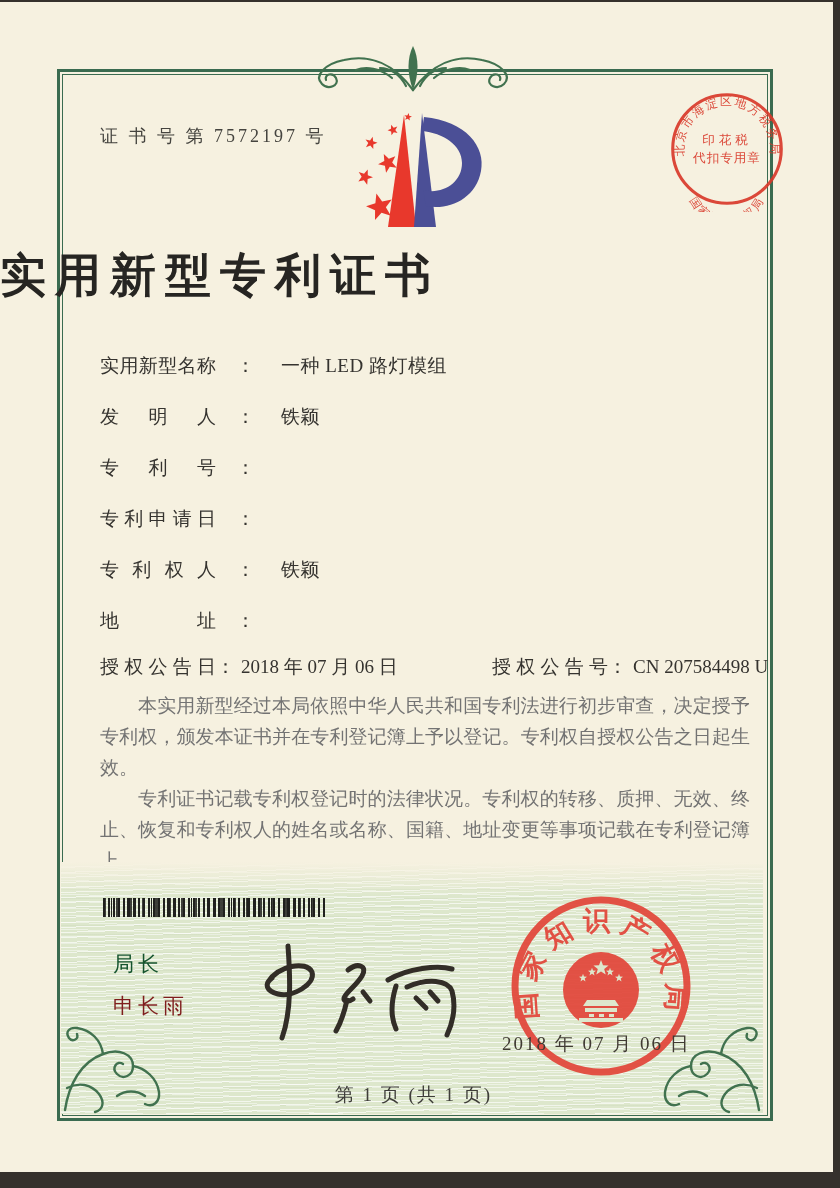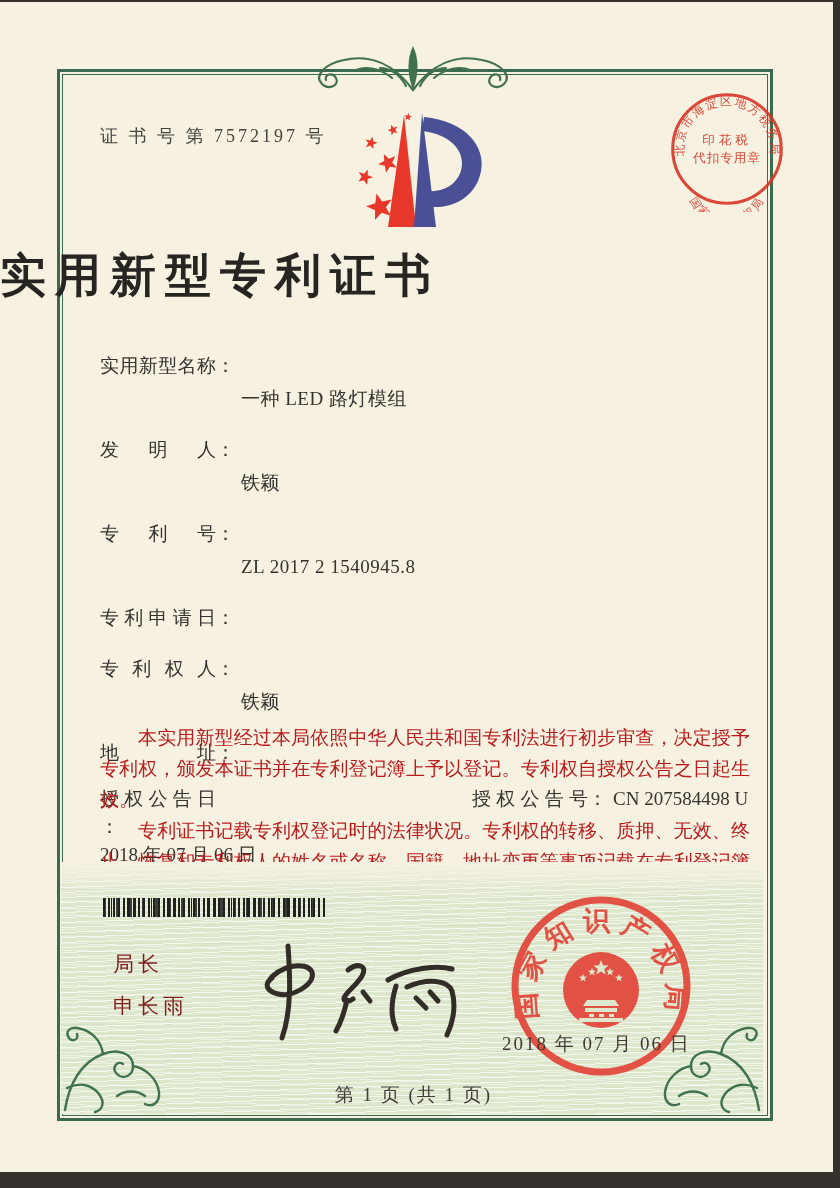--- a/index.html
+++ b/index.html
@@ -12,50 +12,50 @@
   
   .crest{position:absolute;left:272px;top:38px;width:282px;height:56px;}
   
   .cert-no{position:absolute;left:100px;top:122px;font-size:18px;letter-spacing:3px;color:#45443f;}
   
   .logo{position:absolute;left:338px;top:103px;width:160px;height:134px;}
   
   .title{position:absolute;left:0;top:243px;width:833px;font-size:46px;font-weight:600;letter-spacing:9px;color:#262522;}
   
   .fields{position:absolute;left:100px;top:350px;width:655px;font-size:19px;color:#35332f;}
-  .frow{display:flex;align-items:flex-start;margin-bottom:23px;line-height:28px;}
+  .frow{display:flex;align-items:flex-start;margin-bottom:23px;line-height:28px;gap:20px;}
   .frow.tight{margin-bottom:18px;}
   .flabel{display:inline-block;width:116px;text-align:justify;text-align-last:justify;flex:none;}
   .fcolon{flex:none;margin-right:6px;}
-  .fvalue{flex:1;letter-spacing:.5px;margin-top:33px;}
+  .fvalue{flex:1;letter-spacing:.5px;}
   .frow .half{display:flex;flex:none;}
-  .frow .half.left{width:372px;flex-direction:column;}
-  
-  .body-text{position:absolute;left:100px;top:688px;width:650px;font-size:19px;line-height:31px;text-align:justify;color:#b91c1c;margin-top:32px;}
+  .frow .half.left{width:372px;}
+  
+  .body-text{position:absolute;left:100px;top:688px;width:650px;font-size:19px;line-height:31px;text-align:justify;color:#737373;}
   .body-text p{margin:0;text-indent:2em;}
   
   .band{position:absolute;left:61px;top:860px;width:702px;height:252px;
         background-color:#dde7cc;
         background-image:
           repeating-linear-gradient(178deg, rgba(255,255,255,.65) 0 1px, rgba(255,255,255,0) 1px 5px),
           repeating-linear-gradient(182deg, rgba(255,255,255,.45) 0 1px, rgba(255,255,255,0) 1px 7px),
           repeating-linear-gradient(180deg, rgba(110,140,90,.06) 0 1px, rgba(110,140,90,0) 1px 9px);}
   .band::before{content:"";position:absolute;left:0;top:0;right:0;height:34px;
         background:linear-gradient(180deg,#f6f1e0,rgba(246,241,224,0));}
   .flourish{position:absolute;width:112px;height:104px;}
   .flourish.bl{left:0;bottom:0;}
   .flourish.br{right:0;bottom:0;transform:scaleX(-1);}
   
   .barcode{position:absolute;left:103px;top:896px;width:222px;height:19px;
         background-image:
           repeating-linear-gradient(90deg,#20201e 0 2px,rgba(0,0,0,0) 2px 5px),
           repeating-linear-gradient(90deg,#20201e 0 1px,rgba(0,0,0,0) 1px 8px),
           repeating-linear-gradient(90deg,rgba(32,32,30,.85) 0 3px,rgba(0,0,0,0) 3px 13px);}
   
-  .sig-title{position:absolute;left:113px;top:948px;font-size:21px;letter-spacing:4px;color:#7f1d1d;}
+  .sig-title{position:absolute;left:113px;top:948px;font-size:21px;letter-spacing:4px;color:#14532d;}
   .sig-name{position:absolute;left:113px;top:990px;font-size:21px;letter-spacing:4px;color:#7f1d1d;}
   .signature{position:absolute;left:232px;top:932px;width:240px;height:108px;}
   
   .seal{position:absolute;left:505px;top:888px;width:192px;height:192px;opacity:.93;}
   .seal-date{position:absolute;left:502px;top:1029px;width:200px;font-size:19px;letter-spacing:2px;color:#403a33;z-index:3;}
   
   .footer{position:absolute;left:57px;top:1080px;width:713px;text-align:center;font-size:19px;letter-spacing:2px;color:#3e3d39;}
   
   .tax-stamp{position:absolute;left:664px;top:84px;width:126px;height:126px;opacity:.92;z-index:2;}
 </style>
@@ -106,21 +106,20 @@
         <span class="fvalue">一种 LED 路灯模组</span>
       </div>
       <div class="frow">
         <span class="flabel">发明人</span>
         <span class="fcolon">：</span>
         <span class="fvalue">铁颖</span>
       </div>
       <div class="frow">
         <span class="flabel">专利号</span>
         <span class="fcolon">：</span>
-        <span class="fvalue">ZL 2017 2 1540945.8</span>
       </div>
       <div class="frow">
         <span class="flabel">专利申请日</span>
         <span class="fcolon">：</span>
       </div>
       <div class="frow">
         <span class="flabel">专利权人</span>
         <span class="fcolon">：</span>
         <span class="fvalue">铁颖</span>
       </div>

